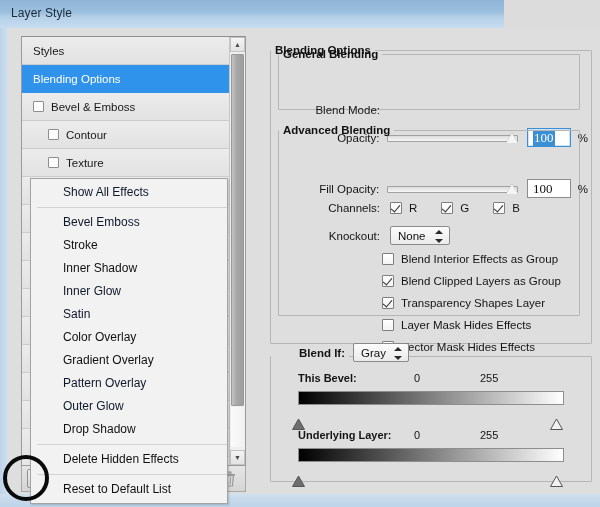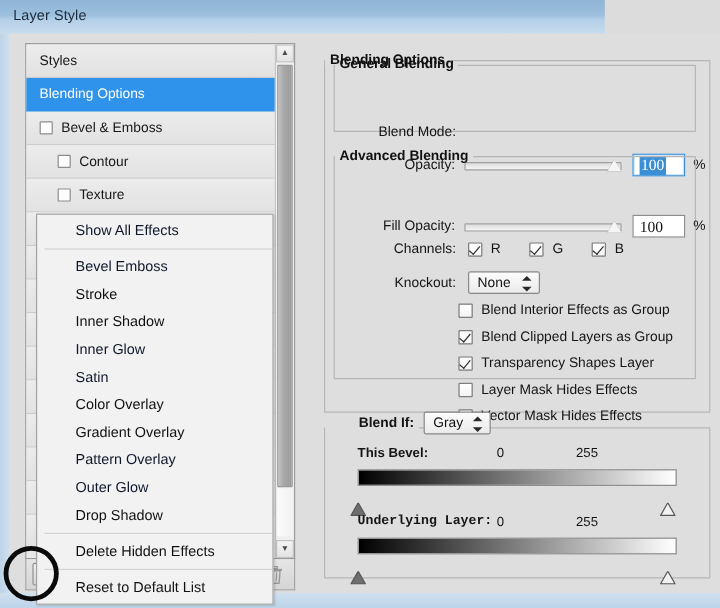--- a/index.html
+++ b/index.html
@@ -519,21 +519,21 @@
               </div>
               <div class="gmark" style="left: 266px; top: 14px;">
                 <svg width="13" height="11" viewBox="0 0 13 11">
                   <path d="M6.5 0 L12.5 10.5 H0.5 Z" fill="#f2f2f2" stroke="#555" stroke-width="1"></path>
                 </svg>
               </div>
             </div>
           </div>
           <div style="position: absolute; left: 14px; top: 392px; width: 290px;">
             <div style="position: relative; height: 16px;">
-              <span class="num-tick" style="left: 14px; top: 1px; font-weight: bold; font-family: Liberation Mono, monospace;">Underlying Layer:</span>
+              <span class="num-tick" style="left: 14px; top: 1px; font-weight: bold;">Underlying Layer:</span>
               <span class="num-tick" style="left: 130px; top: 1px;">0</span>
               <span class="num-tick" style="left: 196px; top: 1px;">255</span>
             </div>
             <div class="gradbar" style="margin-top: 4px; margin-left: 14px; width: 266px;"></div>
             <div style="position: relative; height: 0px;">
               <div class="gmark" style="left: 8px; top: 14px;">
                 <svg width="13" height="11" viewBox="0 0 13 11">
                   <path d="M6.5 0 L12.5 10.5 H0.5 Z" fill="#6e6e6e" stroke="#555" stroke-width="1"></path>
                 </svg>
               </div>

